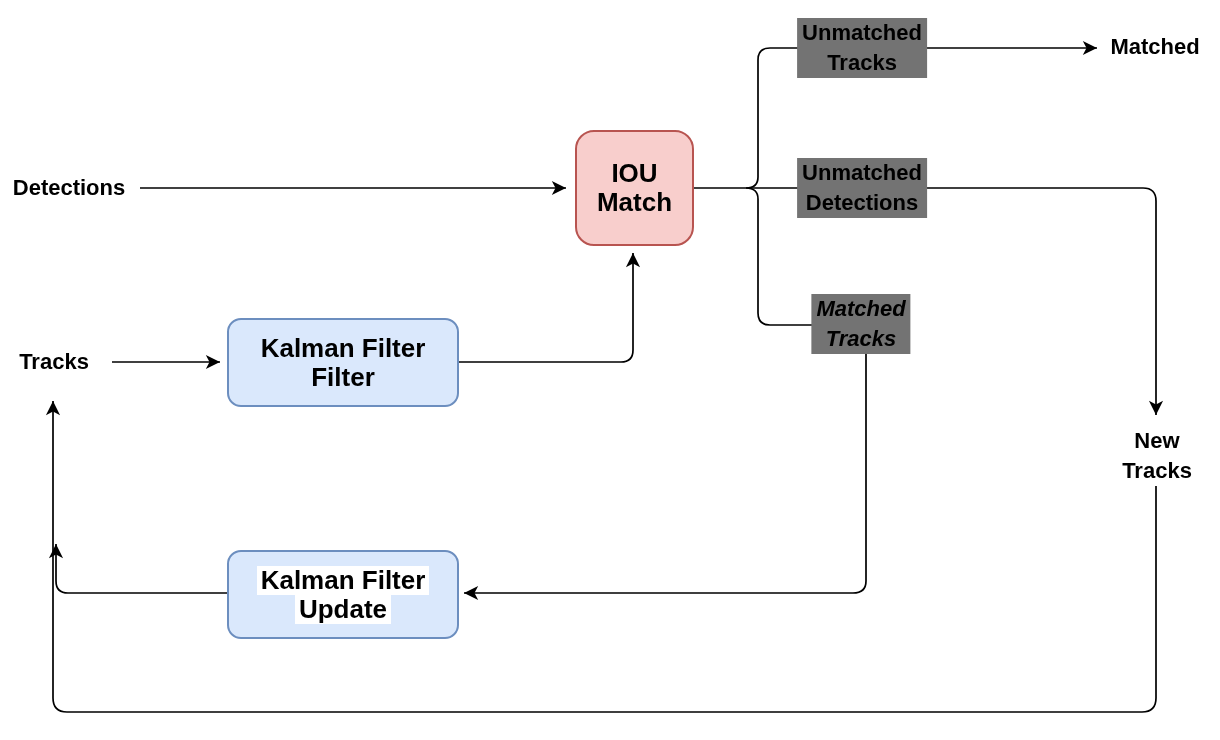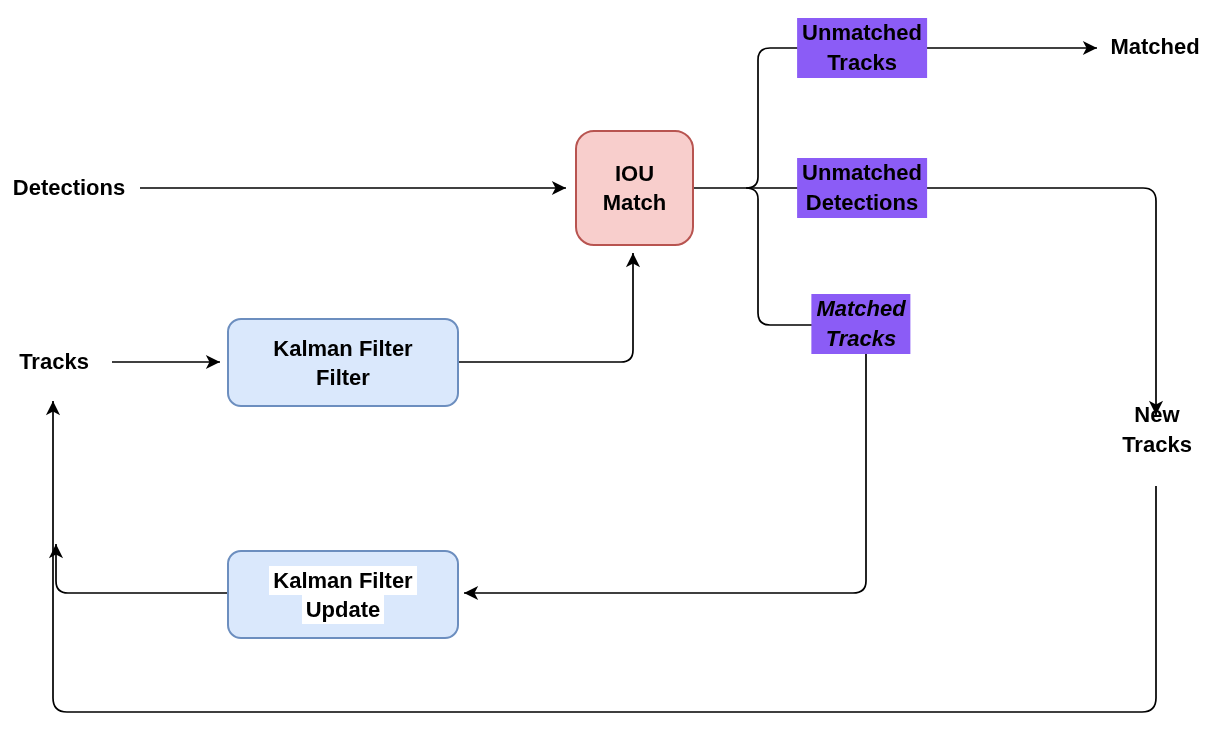--- a/index.html
+++ b/index.html
@@ -14,26 +14,26 @@
   .lbl{
     position:absolute;
     font-weight:700;
     font-size:22px;
     line-height:30px;
     color:#000000;
     white-space:nowrap;
     text-align:center;
     transform:translate(-50%,-50%);
   }
-  .edge-lbl{background:#8b5cf6;padding:0 5px;}
+  .edge-lbl{background:#737373;padding:0 5px;}
   .box-lbl{
     position:absolute;
     display:flex;flex-direction:column;
     align-items:center;justify-content:center;
-    font-weight:700;font-size:22px;line-height:29px;color:#000000;
+    font-weight:700;font-size:26px;line-height:29px;color:#000000;
     text-align:center;white-space:nowrap;
   }
   .chip{background:#ffffff;padding:0 4px;}
 </style>
 </head>
 <body>
 
 <div class="stage">
 
   <svg class="wires" viewBox="0 0 1220 740" xmlns="http://www.w3.org/2000/svg">
@@ -75,21 +75,21 @@
     <span class="chip">Kalman Filter</span>
     <span class="chip">Update</span>
   </div>
 
   <div class="lbl" style="left:69px;top:188px;">Detections</div>
 
   <div class="lbl" style="left:54px;top:362px;">Tracks</div>
 
   <div class="lbl" style="left:1155px;top:47px;">Matched</div>
 
-  <div class="lbl" style="left:1157px;top:430px;">
+  <div class="lbl" style="left:1157px;top:456px;">
     <div>New</div>
     <div>Tracks</div>
   </div>
 
   <div class="lbl edge-lbl" style="left:862px;top:48px;">
     <div>Unmatched</div>
     <div>Tracks</div>
   </div>
 
   <div class="lbl edge-lbl" style="left:862px;top:188px;">

